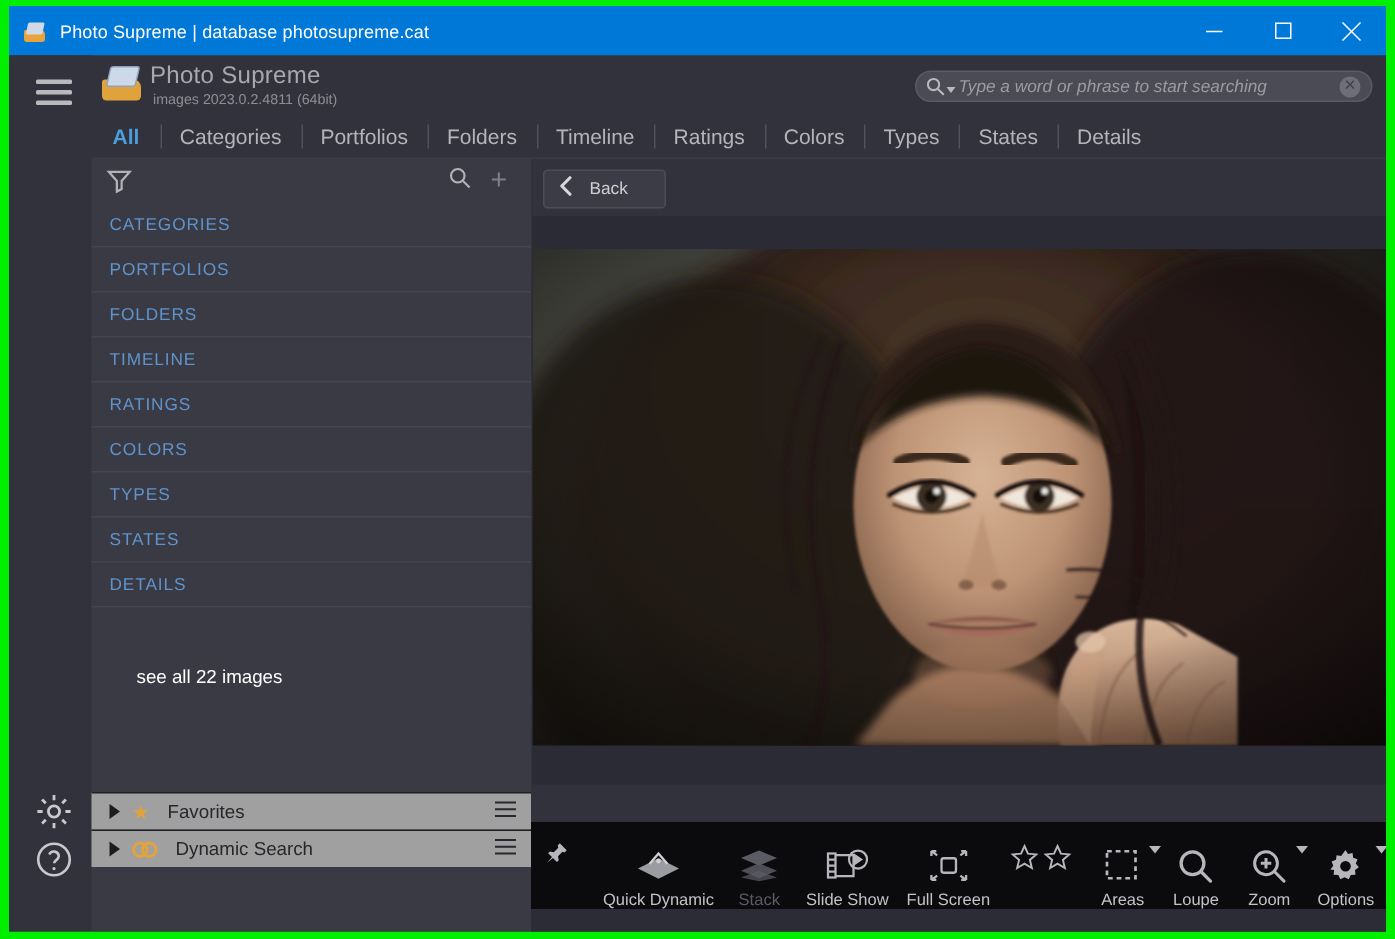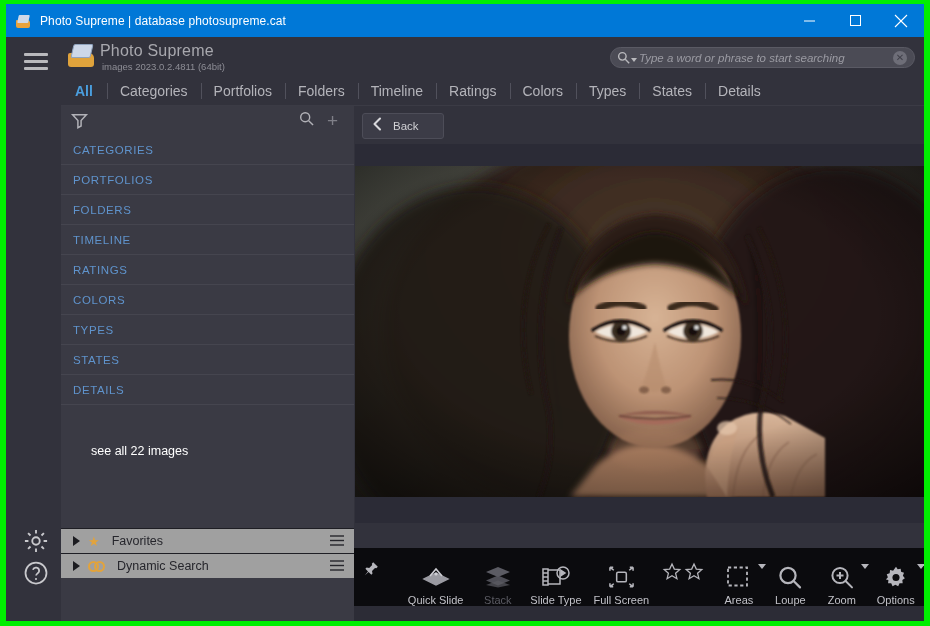--- a/index.html
+++ b/index.html
@@ -570,21 +570,21 @@
         <div style="width:56px"></div>
 
         <div class="tool" style="width:84px">
           <div class="t-ico">
             <svg width="30" height="24" viewBox="0 0 30 24" fill="none" stroke="currentColor" stroke-width="1.5">
               <path d="M3 14l12-6 12 6-12 6z" fill="#9b9ba2" stroke="#9b9ba2"></path>
               <path d="M9 11l6-7 6 7" stroke="#cfcfd4" stroke-width="1.6" fill="none"></path>
               <circle cx="15" cy="9" r="1.6" fill="#cfcfd4" stroke="none"></circle>
             </svg>
           </div>
-          <div class="t-label">Quick Slide</div>
+          <div class="t-label">Quick Dynamic</div>
         </div>
 
         <div class="tool disabled" style="width:62px">
           <div class="t-ico">
             <svg width="26" height="22" viewBox="0 0 26 22" fill="currentColor">
               <path d="M13 1l12 5-12 5L1 6z"></path>
                 <path d="M13 9.5l12 5-12 5-12-5z" opacity="0.85"></path>
                 <path d="M13 14.5l12 4.5-12 2.5-12-2.5z" opacity="0.7"></path>
             </svg>
           </div>
@@ -596,21 +596,21 @@
             <svg width="30" height="24" viewBox="0 0 30 24" fill="none" stroke="currentColor" stroke-width="1.5">
               <rect x="2" y="4" width="5" height="16"></rect>
               <line x1="2" y1="8" x2="7" y2="8"></line>
                 <line x1="2" y1="12" x2="7" y2="12"></line>
                 <line x1="2" y1="16" x2="7" y2="16"></line>
               <path d="M7 5h12v14H7"></path>
               <circle cx="22" cy="8" r="6"></circle>
               <path d="M20 5.3l4 2.7-4 2.7z" fill="currentColor"></path>
             </svg>
           </div>
-          <div class="t-label">Slide Type</div>
+          <div class="t-label">Slide Show</div>
         </div>
 
         <div class="tool" style="width:78px">
           <div class="t-ico">
             <svg width="27" height="24" viewBox="0 0 28 24" fill="none" stroke="currentColor" stroke-width="1.6">
               <rect x="9" y="7" width="10" height="10" rx="1.5"></rect>
               <path d="M6 5l-4-3M2 2v3.4M2 2h3.4"></path>
               <path d="M22 5l4-3M26 2v3.4M26 2h-3.4"></path>
               <path d="M6 19l-4 3M2 22v-3.4M2 22h3.4"></path>
               <path d="M22 19l4 3M26 22v-3.4M26 22h-3.4"></path>

